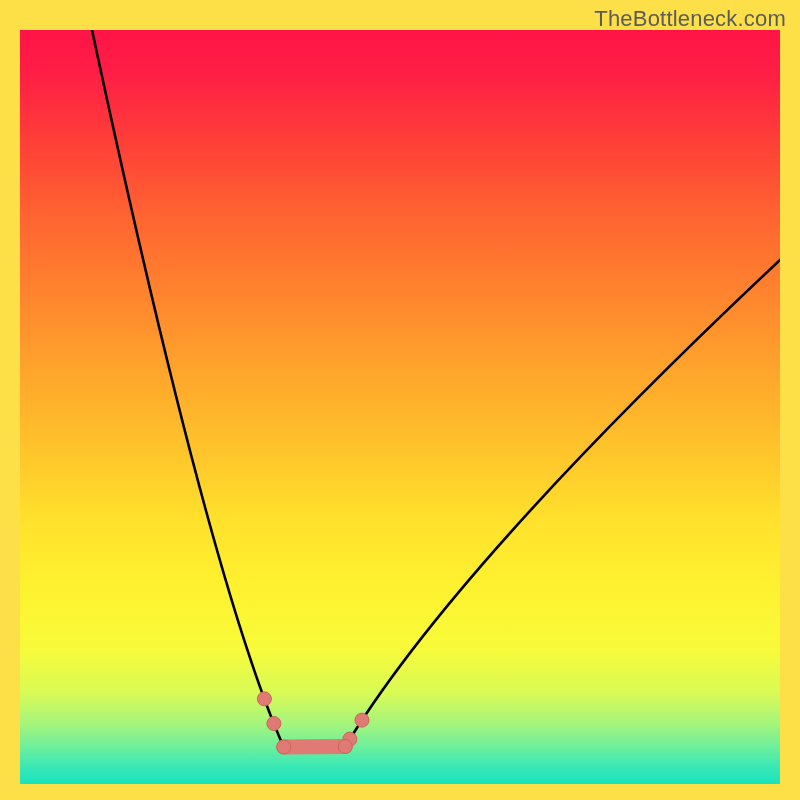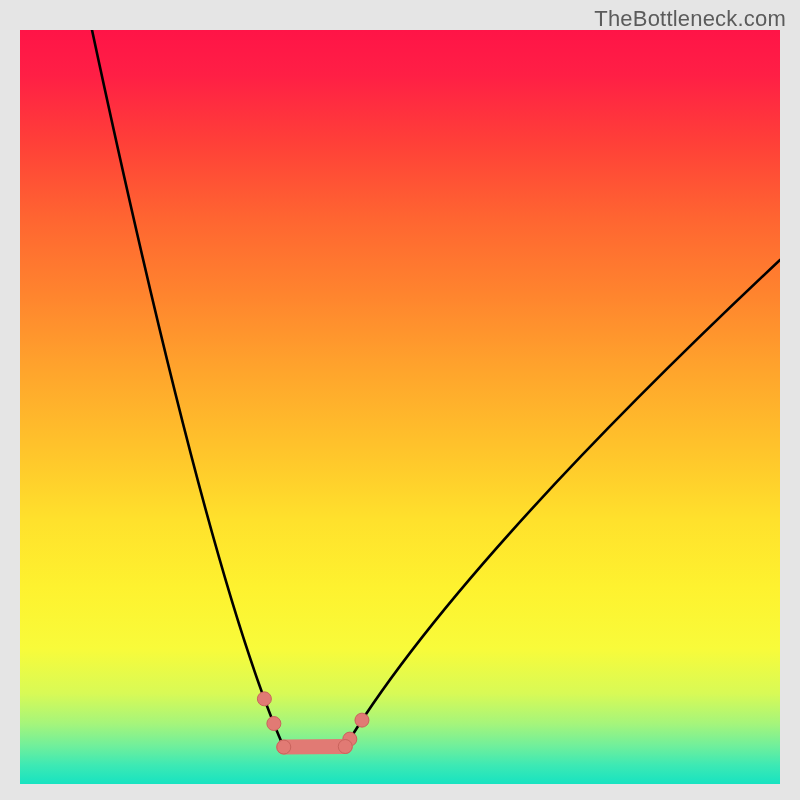--- a/index.html
+++ b/index.html
@@ -8,21 +8,21 @@
     width: 800px;
     height: 800px;
     background: #000;
     overflow: hidden;
     font-family: Arial, Helvetica, sans-serif;
   }
   .stage {
     position: relative;
     width: 800px;
     height: 800px;
-    background: #e5e5e5;
+    background: #fde047;
   }
   .watermark {
     position: absolute;
     top: 6px;
     right: 14px;
     font-size: 22px;
     font-weight: 500;
     color: #5b5b5b;
     letter-spacing: 0.2px;
     user-select: none;

